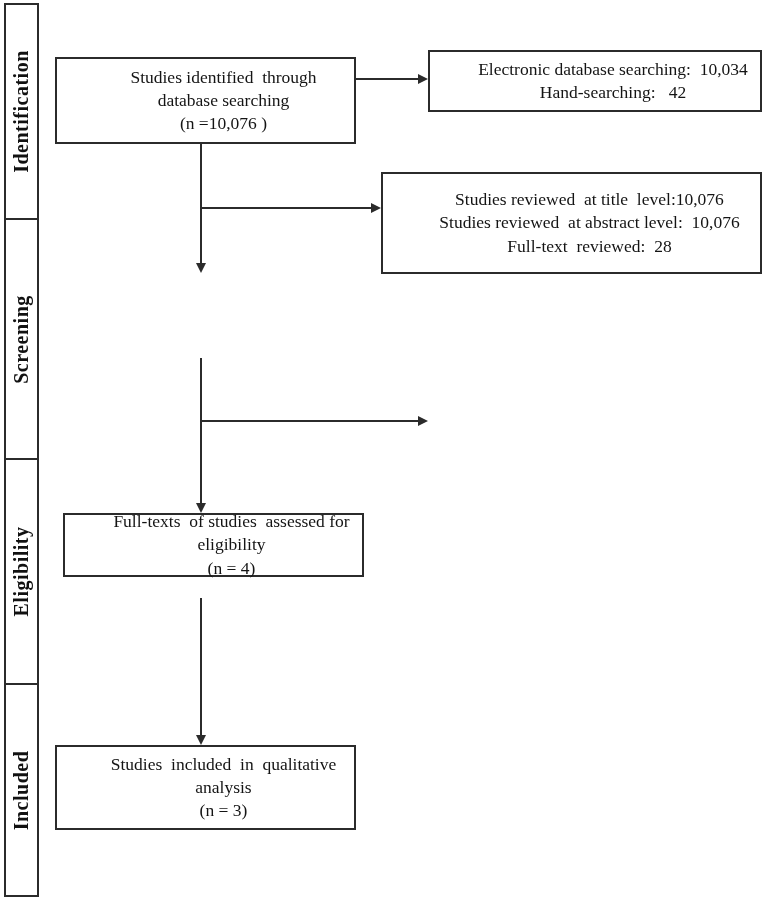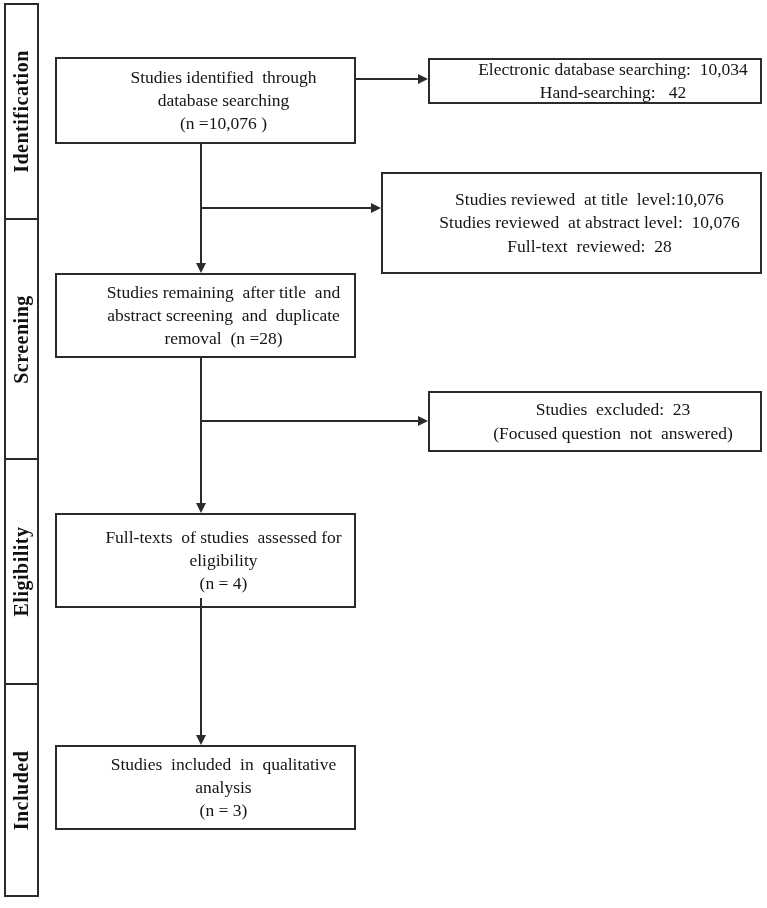--- a/index.html
+++ b/index.html
@@ -92,53 +92,44 @@
   <div class="stage" style="top:683px; height:214px;">
     <span class="vlabel">Included</span>
   </div>
 
   <div class="fbox" style="left:55px; top:57px; width:301px; height:87px;">
     <span class="txt">Studies identified  through
 database searching
 (n =10,076 )</span>
   </div>
 
-  <div class="fbox" style="left:55px; top:273px; width:301px; height:85px;">
-    <span class="txt">Studies remaining  after title  and
-abstract screening  and  duplicate
-removal  (n =28)</span>
-  </div>
 
-  <div class="fbox" style="left:55px; top:513px; width:301px; height:95px;">
+  <div class="fbox" style="left:63px; top:513px; width:301px; height:64px;">
     <span class="txt">Full-texts  of studies  assessed for
 eligibility
 (n = 4)</span>
   </div>
 
   <div class="fbox" style="left:55px; top:745px; width:301px; height:85px;">
     <span class="txt">Studies  included  in  qualitative
 analysis
 (n = 3)</span>
   </div>
 
-  <div class="fbox" style="left:428px; top:50px; width:334px; height:46px;margin-top:8px;">
+  <div class="fbox" style="left:428px; top:50px; width:334px; height:62px;">
     <span class="txt">Electronic database searching:  10,034
 Hand-searching:   42</span>
   </div>
 
   <div class="fbox" style="left:381px; top:172px; width:381px; height:102px;">
     <span class="txt">Studies reviewed  at title  level:10,076
 Studies reviewed  at abstract level:  10,076
 Full-text  reviewed:  28</span>
   </div>
 
-  <div class="fbox" style="left:428px; top:391px; width:334px; height:61px;">
-    <span class="txt">Studies  excluded:  23
-(Focused question  not  answered)</span>
-  </div>
 
   <div class="line" style="left:356px; top:78px; width:62px; height:2px;"></div>
   <div class="arrow-right" style="left:418px; top:74px;"></div>
 
   <div class="line" style="left:200px; top:144px; width:2px; height:119px;"></div>
   <div class="arrow-down" style="left:196px; top:263px;"></div>
 
   <div class="line" style="left:200px; top:207px; width:171px; height:2px;"></div>
   <div class="arrow-right" style="left:371px; top:203px;"></div>
 

